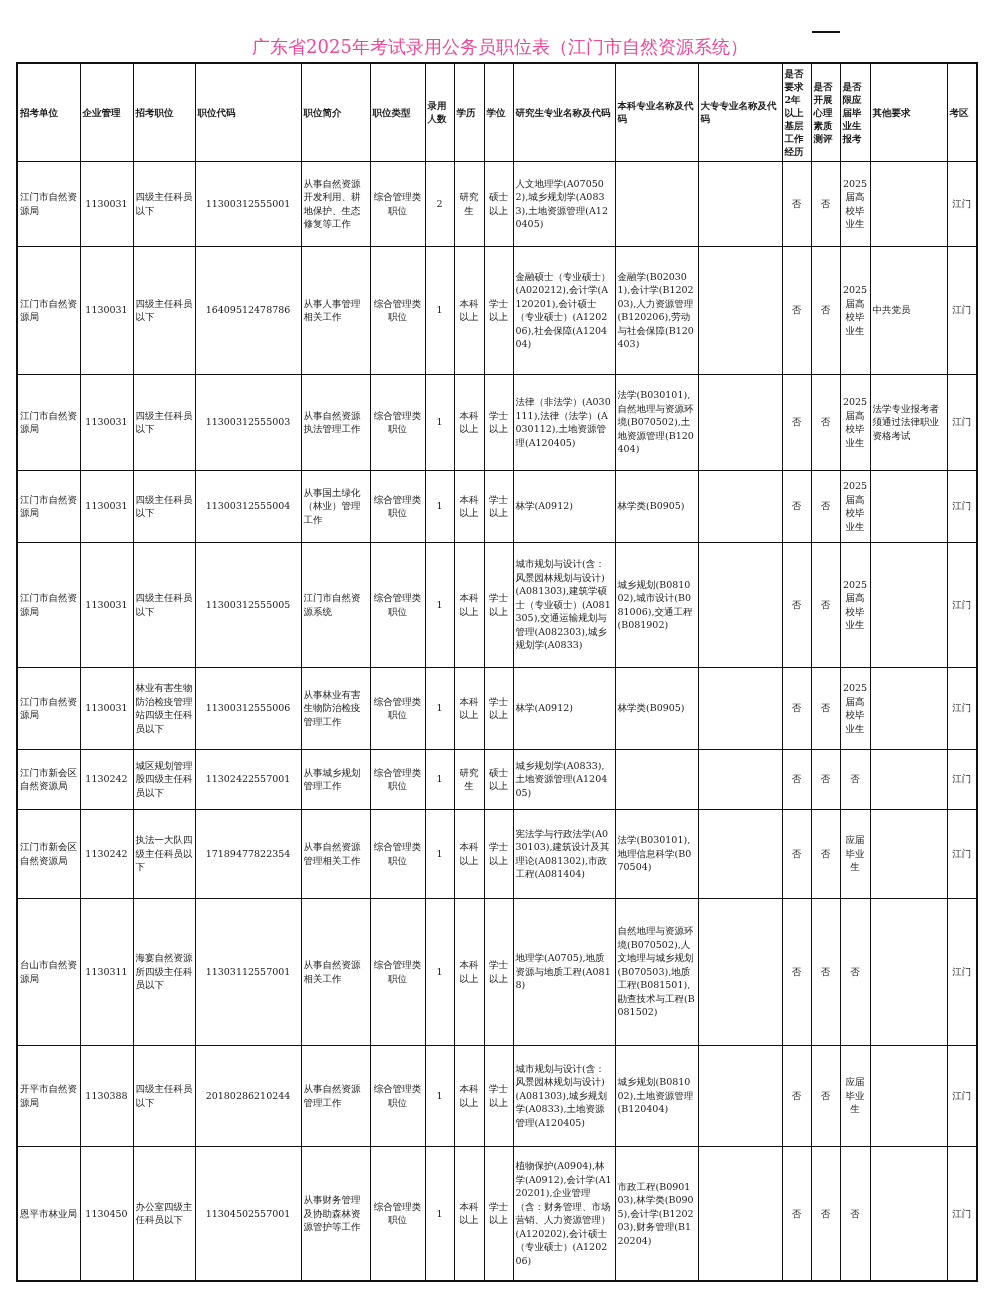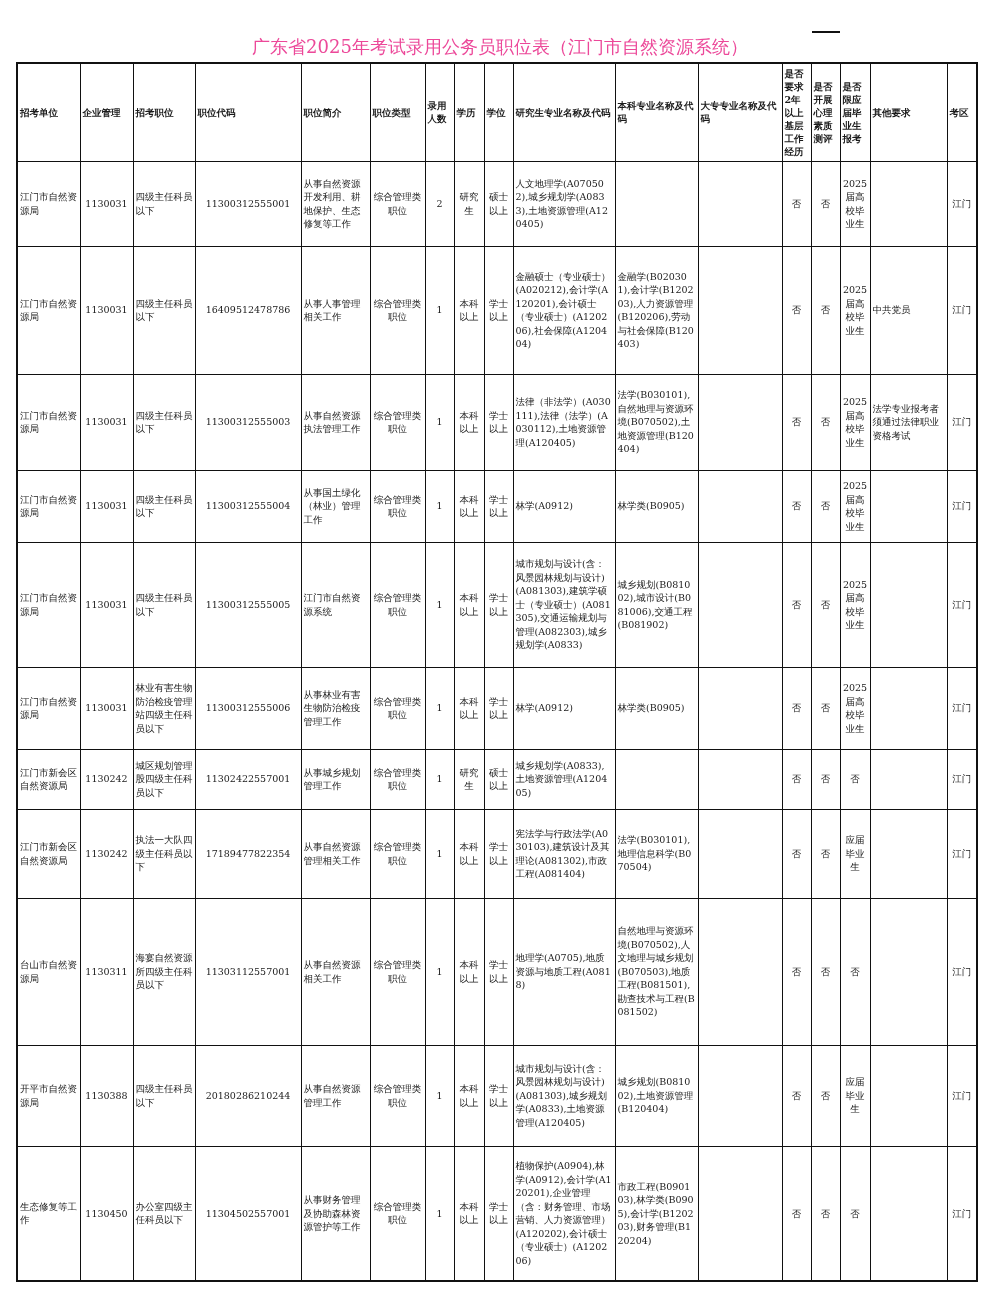--- a/index.html
+++ b/index.html
@@ -248,21 +248,21 @@
         <td class="l">城市规划与设计(含：风景园林规划与设计)(A081303),城乡规划学(A0833),土地资源管理(A120405)</td>
         <td class="l">城乡规划(B081002),土地资源管理(B120404)</td>
         <td class="l"></td>
         <td class="c">否</td>
         <td class="c">否</td>
         <td class="c">应届毕业生</td>
         <td class="l"></td>
         <td class="c">江门</td>
       </tr>
       <tr style="height: 135px;">
-        <td class="l">生态修复等工作</td>
+        <td class="l">恩平市林业局</td>
         <td class="c">1130450</td>
         <td class="l">办公室四级主任科员以下</td>
         <td class="c">11304502557001</td>
         <td class="l">从事财务管理及协助森林资源管护等工作</td>
         <td class="c">综合管理类职位</td>
         <td class="c">1</td>
         <td class="c">本科以上</td>
         <td class="c">学士以上</td>
         <td class="l">植物保护(A0904),林学(A0912),会计学(A120201),企业管理（含：财务管理、市场营销、人力资源管理）(A120202),会计硕士（专业硕士）(A120206)</td>
         <td class="l">市政工程(B090103),林学类(B0905),会计学(B120203),财务管理(B120204)</td>

